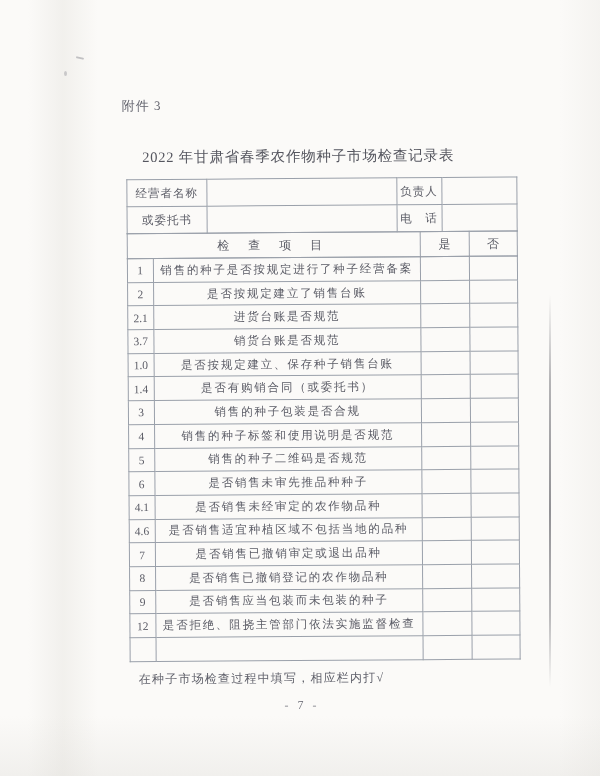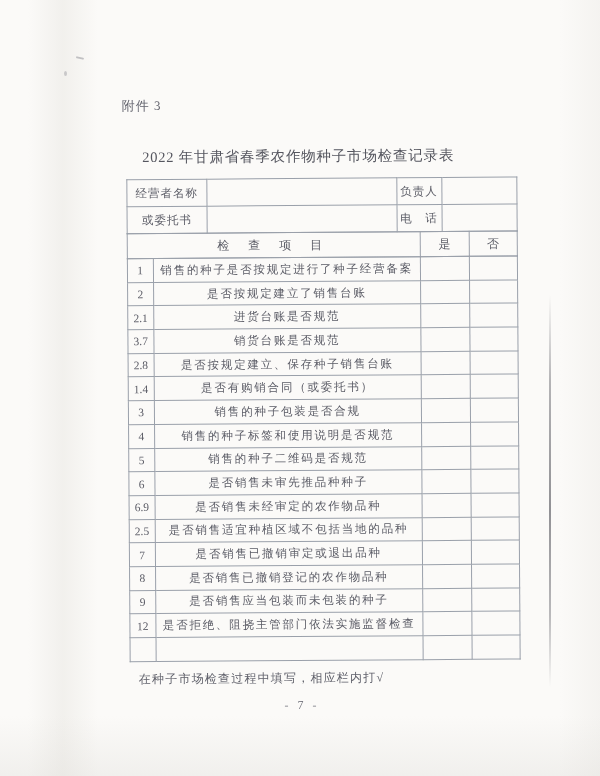--- a/index.html
+++ b/index.html
@@ -177,21 +177,21 @@
             <td class="yn"></td>
             <td class="yn"></td>
           </tr>
           <tr>
             <td class="td-no">3.7</td>
             <td class="td-item">销货台账是否规范</td>
             <td class="yn"></td>
             <td class="yn"></td>
           </tr>
           <tr>
-            <td class="td-no">2.8</td>
+            <td class="td-no">1.0</td>
             <td class="td-item">是否按规定建立、保存种子销售台账</td>
             <td class="yn"></td>
             <td class="yn"></td>
           </tr>
           <tr>
             <td class="td-no">1.4</td>
             <td class="td-item">是否有购销合同（或委托书）</td>
             <td class="yn"></td>
             <td class="yn"></td>
           </tr>
@@ -213,27 +213,27 @@
             <td class="yn"></td>
             <td class="yn"></td>
           </tr>
           <tr>
             <td class="td-no">6</td>
             <td class="td-item">是否销售未审先推品种种子</td>
             <td class="yn"></td>
             <td class="yn"></td>
           </tr>
           <tr>
-            <td class="td-no">6.9</td>
+            <td class="td-no">4.1</td>
             <td class="td-item">是否销售未经审定的农作物品种</td>
             <td class="yn"></td>
             <td class="yn"></td>
           </tr>
           <tr>
-            <td class="td-no">2.5</td>
+            <td class="td-no">4.6</td>
             <td class="td-item">是否销售适宜种植区域不包括当地的品种</td>
             <td class="yn"></td>
             <td class="yn"></td>
           </tr>
           <tr>
             <td class="td-no">7</td>
             <td class="td-item">是否销售已撤销审定或退出品种</td>
             <td class="yn"></td>
             <td class="yn"></td>
           </tr>

